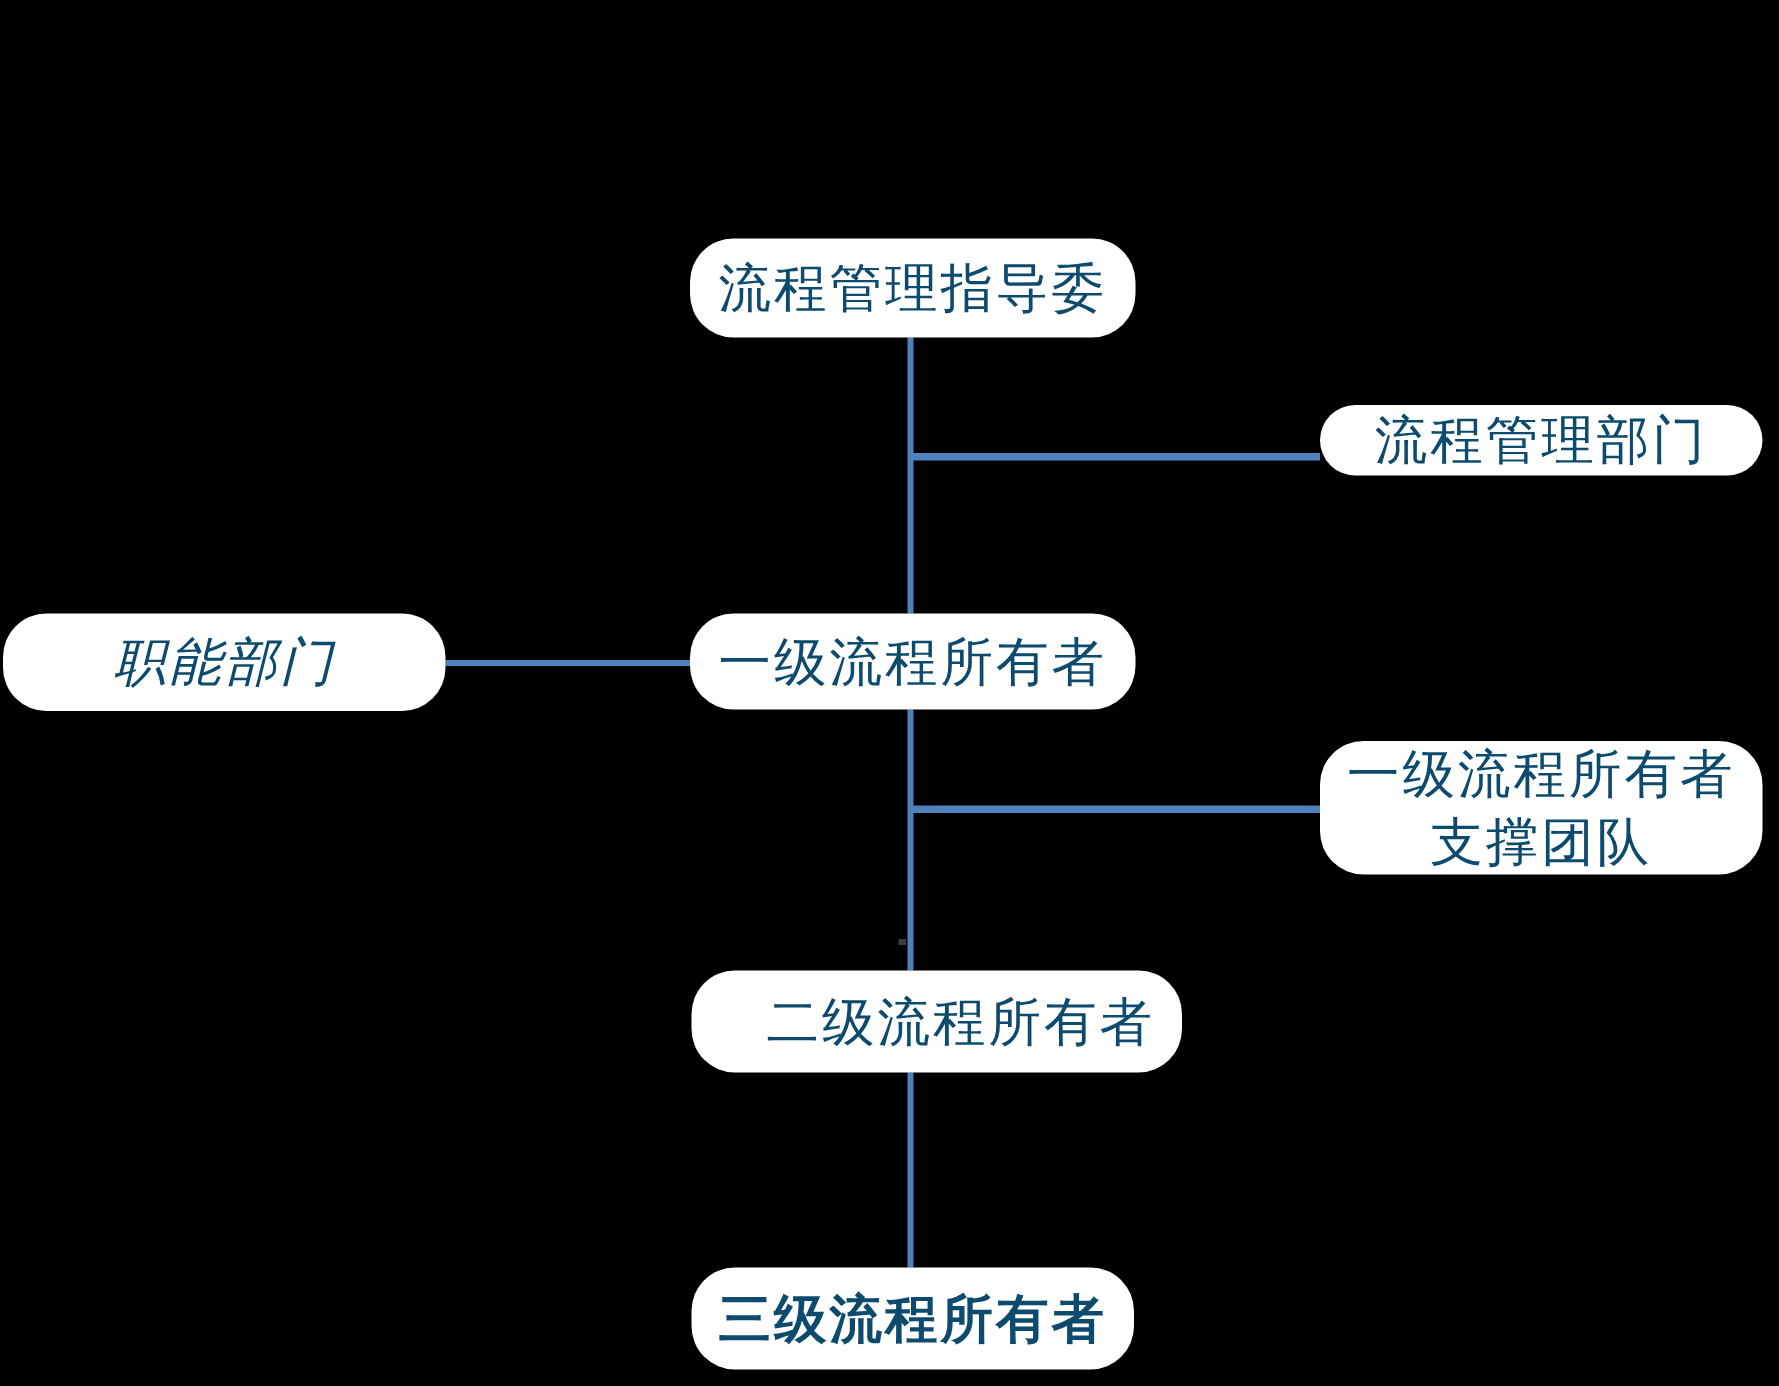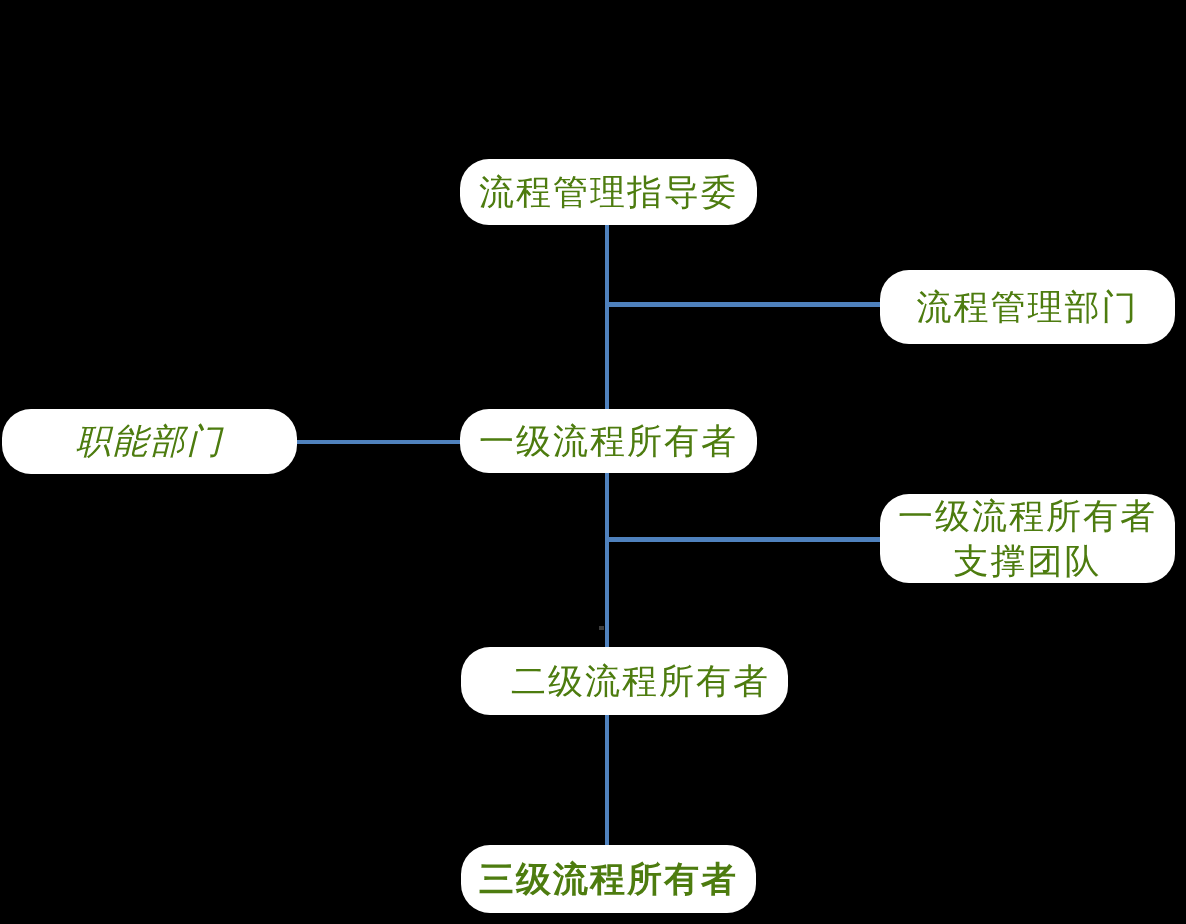--- a/index.html
+++ b/index.html
@@ -15,39 +15,39 @@
   }
   #canvas {
     position: relative;
     width: 1186px;
     height: 924px;
     background: #000000;
   }
   .node {
     position: absolute;
     background: #ffffff;
-    color: #4d7c0f;
+    color: #0c4a6e;
     display: flex;
     flex-direction: column;
     align-items: center;
     justify-content: center;
     text-align: left;
     font-size: 35px;
     letter-spacing: 2px;
     line-height: 45px;
     white-space: nowrap;
     border-radius: 29px;
   }
   .connector {
     position: absolute;
     background: #4f81bd;
   }
   
   .n-steering   { left: 460px; top: 159px; width: 297px; height: 66px; }
-  .n-pmdept     { left: 880px; top: 270px; width: 295px; height: 74px; }
+  .n-pmdept     { left: 880px; top: 270px; width: 295px; height: 47px; }
   .n-funcdept   { left: 2px;   top: 409px; width: 295px; height: 65px; font-style: italic; }
   .n-l1owner    { left: 460px; top: 409px; width: 297px; height: 64px; }
   .n-l1support  { left: 880px; top: 494px; width: 295px; height: 89px; }
   .n-l2owner    { left: 461px; top: 647px; width: 295px; height: 68px; padding-left: 32px; }
   .n-l3owner    { left: 461px; top: 845px; width: 295px; height: 68px; font-weight: bold; }
   
   .c-v1 { left: 605px; top: 225px; width: 4px;   height: 184px; }
   .c-h1 { left: 606px; top: 302px; width: 274px; height: 5px;   }
   .c-h2 { left: 297px; top: 440px; width: 163px; height: 4px;   }
   .c-v2 { left: 605px; top: 473px; width: 4px;   height: 174px; }

